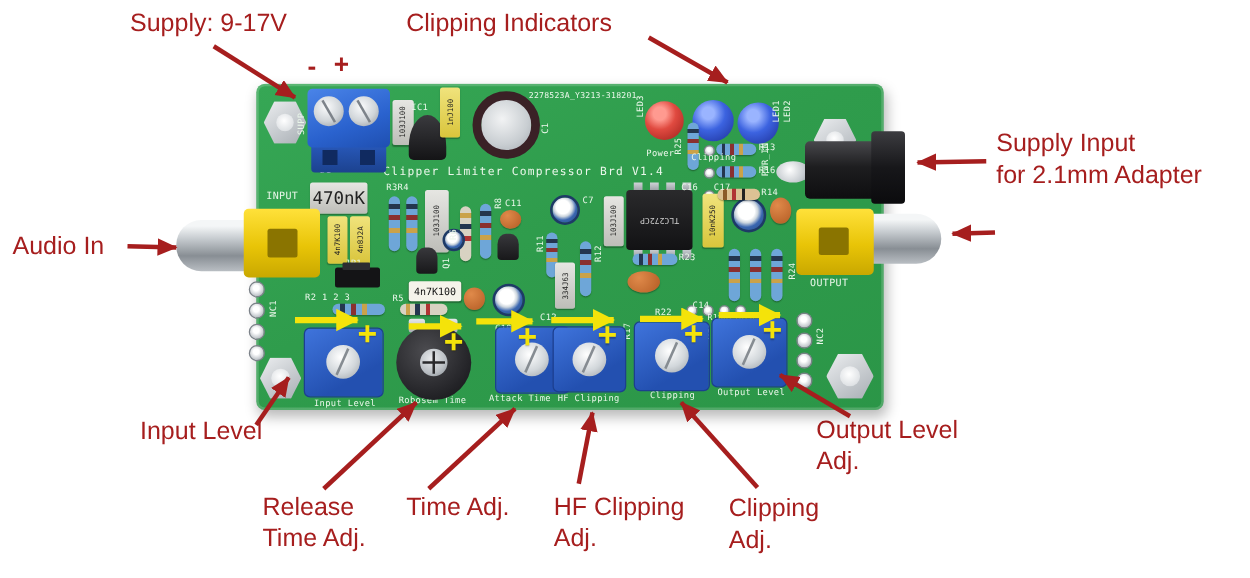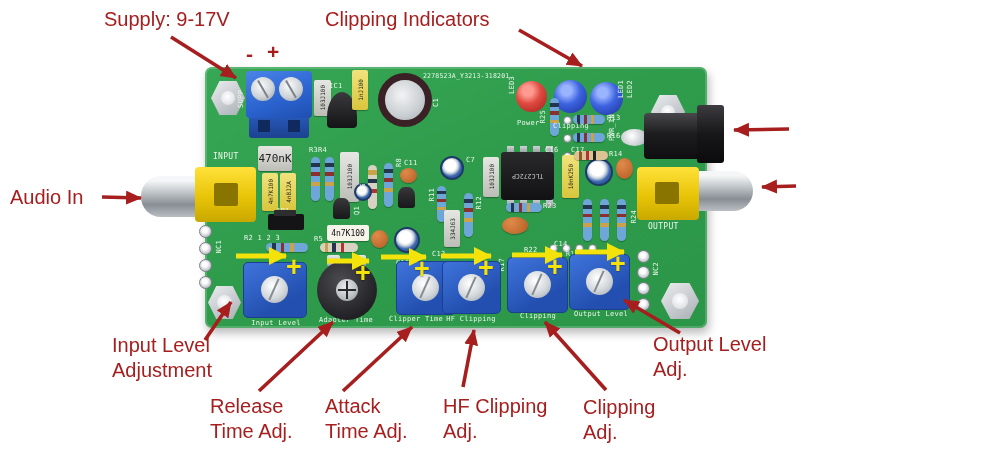--- a/index.html
+++ b/index.html
@@ -102,20 +102,21 @@
 <div class="scene">
 
   <div class="board"></div>
 
   <div class="hex" style="left:211px;top:81px;width:34px;height:34px;"></div>
   <div class="hex" style="left:651px;top:95px;width:34px;height:34px;"></div>
   <div class="hex" style="left:208px;top:286px;width:33px;height:33px;"></div>
   <div class="hex" style="left:661px;top:283px;width:38px;height:36px;"></div>
 
   <div class="silk tiny" style="left:423px;top:72px;">2278523A_Y3213-318201</div>
+  <div class="silk big c" style="left:288px;top:133px;width:262px;">Clipper Limiter Compressor Brd V1.4</div>
 
   <div class="silk v" style="left:237px;top:90px;">SUPP</div>
   <div class="tbase"></div>
   <div class="tblock"></div>
   <div class="tscrew" style="left:251px;top:77px;"></div>
   <div class="tscrew" style="left:279px;top:77px;"></div>
   <div class="diode"></div>
   <div class="silk" style="left:256px;top:132px;">D1</div>
 
   <div class="silk" style="left:329px;top:82px;">IC1</div>
@@ -146,21 +147,21 @@
   <div class="silk" style="left:213px;top:152px;font-size:8px;">INPUT</div>
   <div class="barrel left" style="left:141px;top:176px;width:58px;height:41px;"></div>
   <div class="rcabody" style="left:195px;top:167px;width:61px;height:55px;"></div>
   <div class="rcaslot" style="left:214px;top:183px;width:24px;height:23px;"></div>
 
   <div class="rcabody" style="left:637px;top:167px;width:62px;height:53px;"></div>
   <div class="rcaslot" style="left:655px;top:182px;width:24px;height:22px;"></div>
   <div class="barrel right" style="left:694px;top:171px;width:59px;height:40px;"></div>
   <div class="silk" style="left:648px;top:222px;font-size:8px;">OUTPUT</div>
 
-  <div class="boxcap gray" style="left:258px;top:146px;width:34px;height:25px;font-size:11px;">470nK</div>
+  <div class="boxcap gray" style="left:248px;top:146px;width:46px;height:25px;font-size:14px;">470nK</div>
   <div class="boxcap yellow" style="left:262px;top:173px;width:16px;height:38px;">
       <span class="vtxt">4n7K100</span>
     </div>
   <div class="boxcap yellow" style="left:280px;top:173px;width:16px;height:38px;">
       <span class="vtxt">4n8J2A</span>
     </div>
   <div class="silk" style="left:309px;top:146px;">R3R4</div>
   <div class="res v blue" style="left:311px;top:157px;height:44px;"></div>
   <div class="res v blue" style="left:325px;top:157px;height:44px;"></div>
   <div class="boxcap gray" style="left:340px;top:152px;width:19px;height:50px;">
@@ -282,41 +283,43 @@
     </div>
 
   <div class="plus" style="left:286px;top:252px;">+</div>
   <div class="plus" style="left:355px;top:258px;">+</div>
   <div class="plus" style="left:414px;top:254px;">+</div>
   <div class="plus" style="left:478px;top:253px;">+</div>
   <div class="plus" style="left:547px;top:252px;">+</div>
   <div class="plus" style="left:610px;top:249px;">+</div>
 
   <div class="silk c" style="left:241px;top:319px;width:70px;">Input Level</div>
-  <div class="silk c" style="left:306px;top:316px;width:80px;">Adapter Time</div>
-  <div class="silk c" style="left:378px;top:315px;width:76px;">Clipper Time</div>
+  <div class="silk c" style="left:306px;top:316px;width:80px;">Robosem Time</div>
+  <div class="silk c" style="left:378px;top:315px;width:76px;">Attack Time</div>
   <div class="silk c" style="left:436px;top:315px;width:70px;">HF Clipping</div>
   <div class="silk c" style="left:506px;top:312px;width:64px;">Clipping</div>
   <div class="silk c" style="left:566px;top:310px;width:70px;">Output Level</div>
 
   <div class="callout" style="left:104px;top:7px;">Supply: 9-17V</div>
   <div class="callout bold" style="left:246px;top:41px;">-</div>
   <div class="callout bold" style="left:267px;top:39px;">+</div>
   <div class="callout" style="left:325px;top:7px;">Clipping Indicators</div>
+  <div class="callout" style="left:797px;top:103px;">
+    <div>Supply Input</div>
+    <div>for 2.1mm Adapter</div>
+  </div>
   <div class="callout" style="left:10px;top:185px;">Audio In</div>
   <div class="callout" style="left:112px;top:333px;">
     <div>Input Level</div>
-    <div>Adjustment</div>
   </div>
   <div class="callout" style="left:210px;top:394px;">
     <div>Release</div>
     <div>Time Adj.</div>
   </div>
   <div class="callout" style="left:325px;top:394px;">
-    <div>Attack</div>
     <div>Time Adj.</div>
   </div>
   <div class="callout" style="left:443px;top:394px;">
     <div>HF Clipping</div>
     <div>Adj.</div>
   </div>
   <div class="callout" style="left:583px;top:395px;">
     <div>Clipping</div>
     <div>Adj.</div>
   </div>

